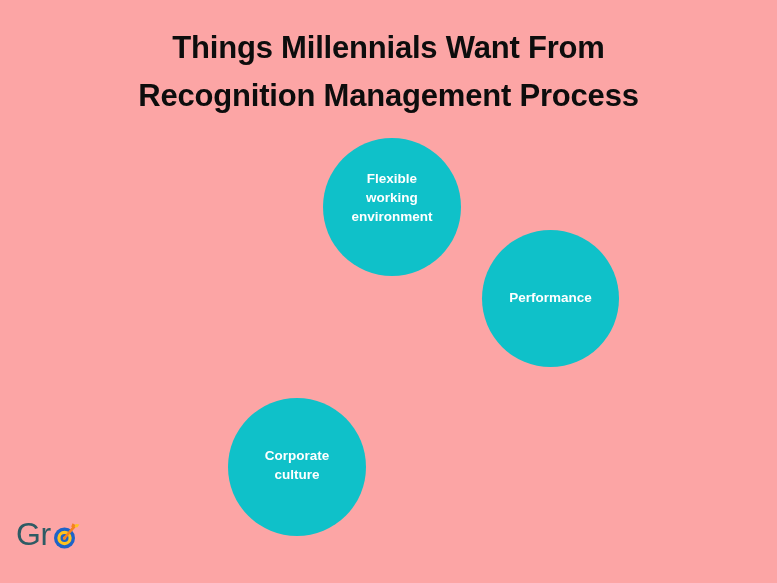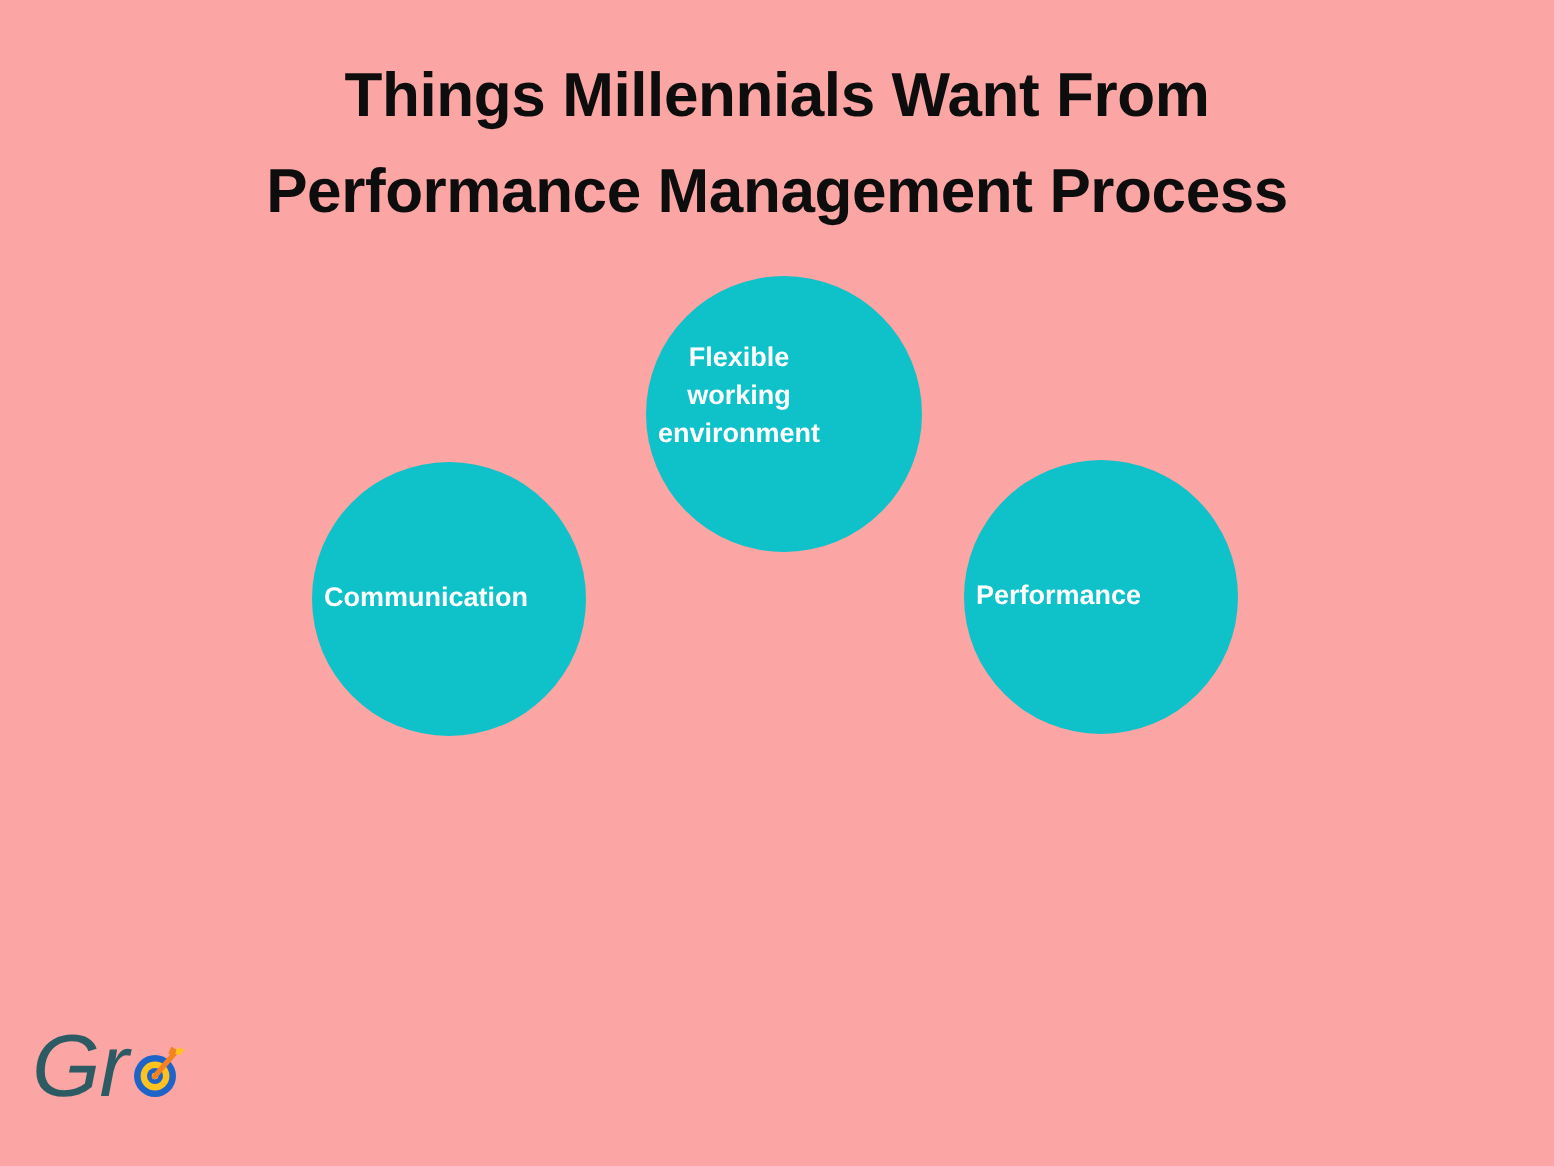--- a/index.html
+++ b/index.html
@@ -38,20 +38,21 @@
     line-height: 48px;
     white-space: nowrap;
   }
 
   
   .node-circle {
     position: absolute;
     border-radius: 50%;
     background: #0FC1C9;
     display: flex;
+    justify-content: center;
     box-sizing: border-box;
   }
   .node-label {
     color: #ffffff;
     font-family: "Liberation Sans", sans-serif;
     font-size: 13.5px;
     font-weight: bold;
     line-height: 19px;
     text-align: center;
     white-space: pre-line;
@@ -77,58 +78,58 @@
   #logo {
     position: absolute;
     left: 16px;
     top: 508px;
     height: 52px;
     display: flex;
     align-items: center;
   }
   .logo-text {
     font-family: "Liberation Sans", sans-serif;
-    font-size: 44px;
+    font-size: 32px;
     font-weight: normal;
     color: #2D5B64;
     line-height: 38px;
     letter-spacing: -0.5px;
-    font-style: italic;
   }
   #logo-mark {
     display: block;
     margin: 0 0px 0 0px;
     position: relative;
     top: 1px;
   }
 </style>
 </head>
 <body>
 
 <div id="canvas">
 
   <div id="title-block">
     <span class="title-line">Things Millennials Want From</span>
-    <span class="title-line">Performance Management Process</span>
+    <span class="title-line">Recognition Management Process</span>
   </div>
 
   <div class="node-circle" id="circle-flexible">
     <span class="node-label">Flexible
 working
 environment</span>
   </div>
 
-  <div class="node-circle" id="circle-communication">
-    <span class="node-label">Communication</span>
-  </div>
 
   <div class="node-circle" id="circle-recognition">
     <span class="node-label">Performance</span>
   </div>
 
+  <div class="node-circle" id="circle-corporate">
+    <span class="node-label">Corporate
+culture</span>
+  </div>
 
 
   <div id="logo">
     <span class="logo-text">Gr</span>
 
     <svg id="logo-mark" width="30" height="32" viewBox="0 0 30 32">
 
       <circle cx="13.5" cy="19" r="10.5" fill="#1E63C8"></circle>
 
       <circle cx="13.5" cy="19" r="7.2" fill="#FFC31F"></circle>

